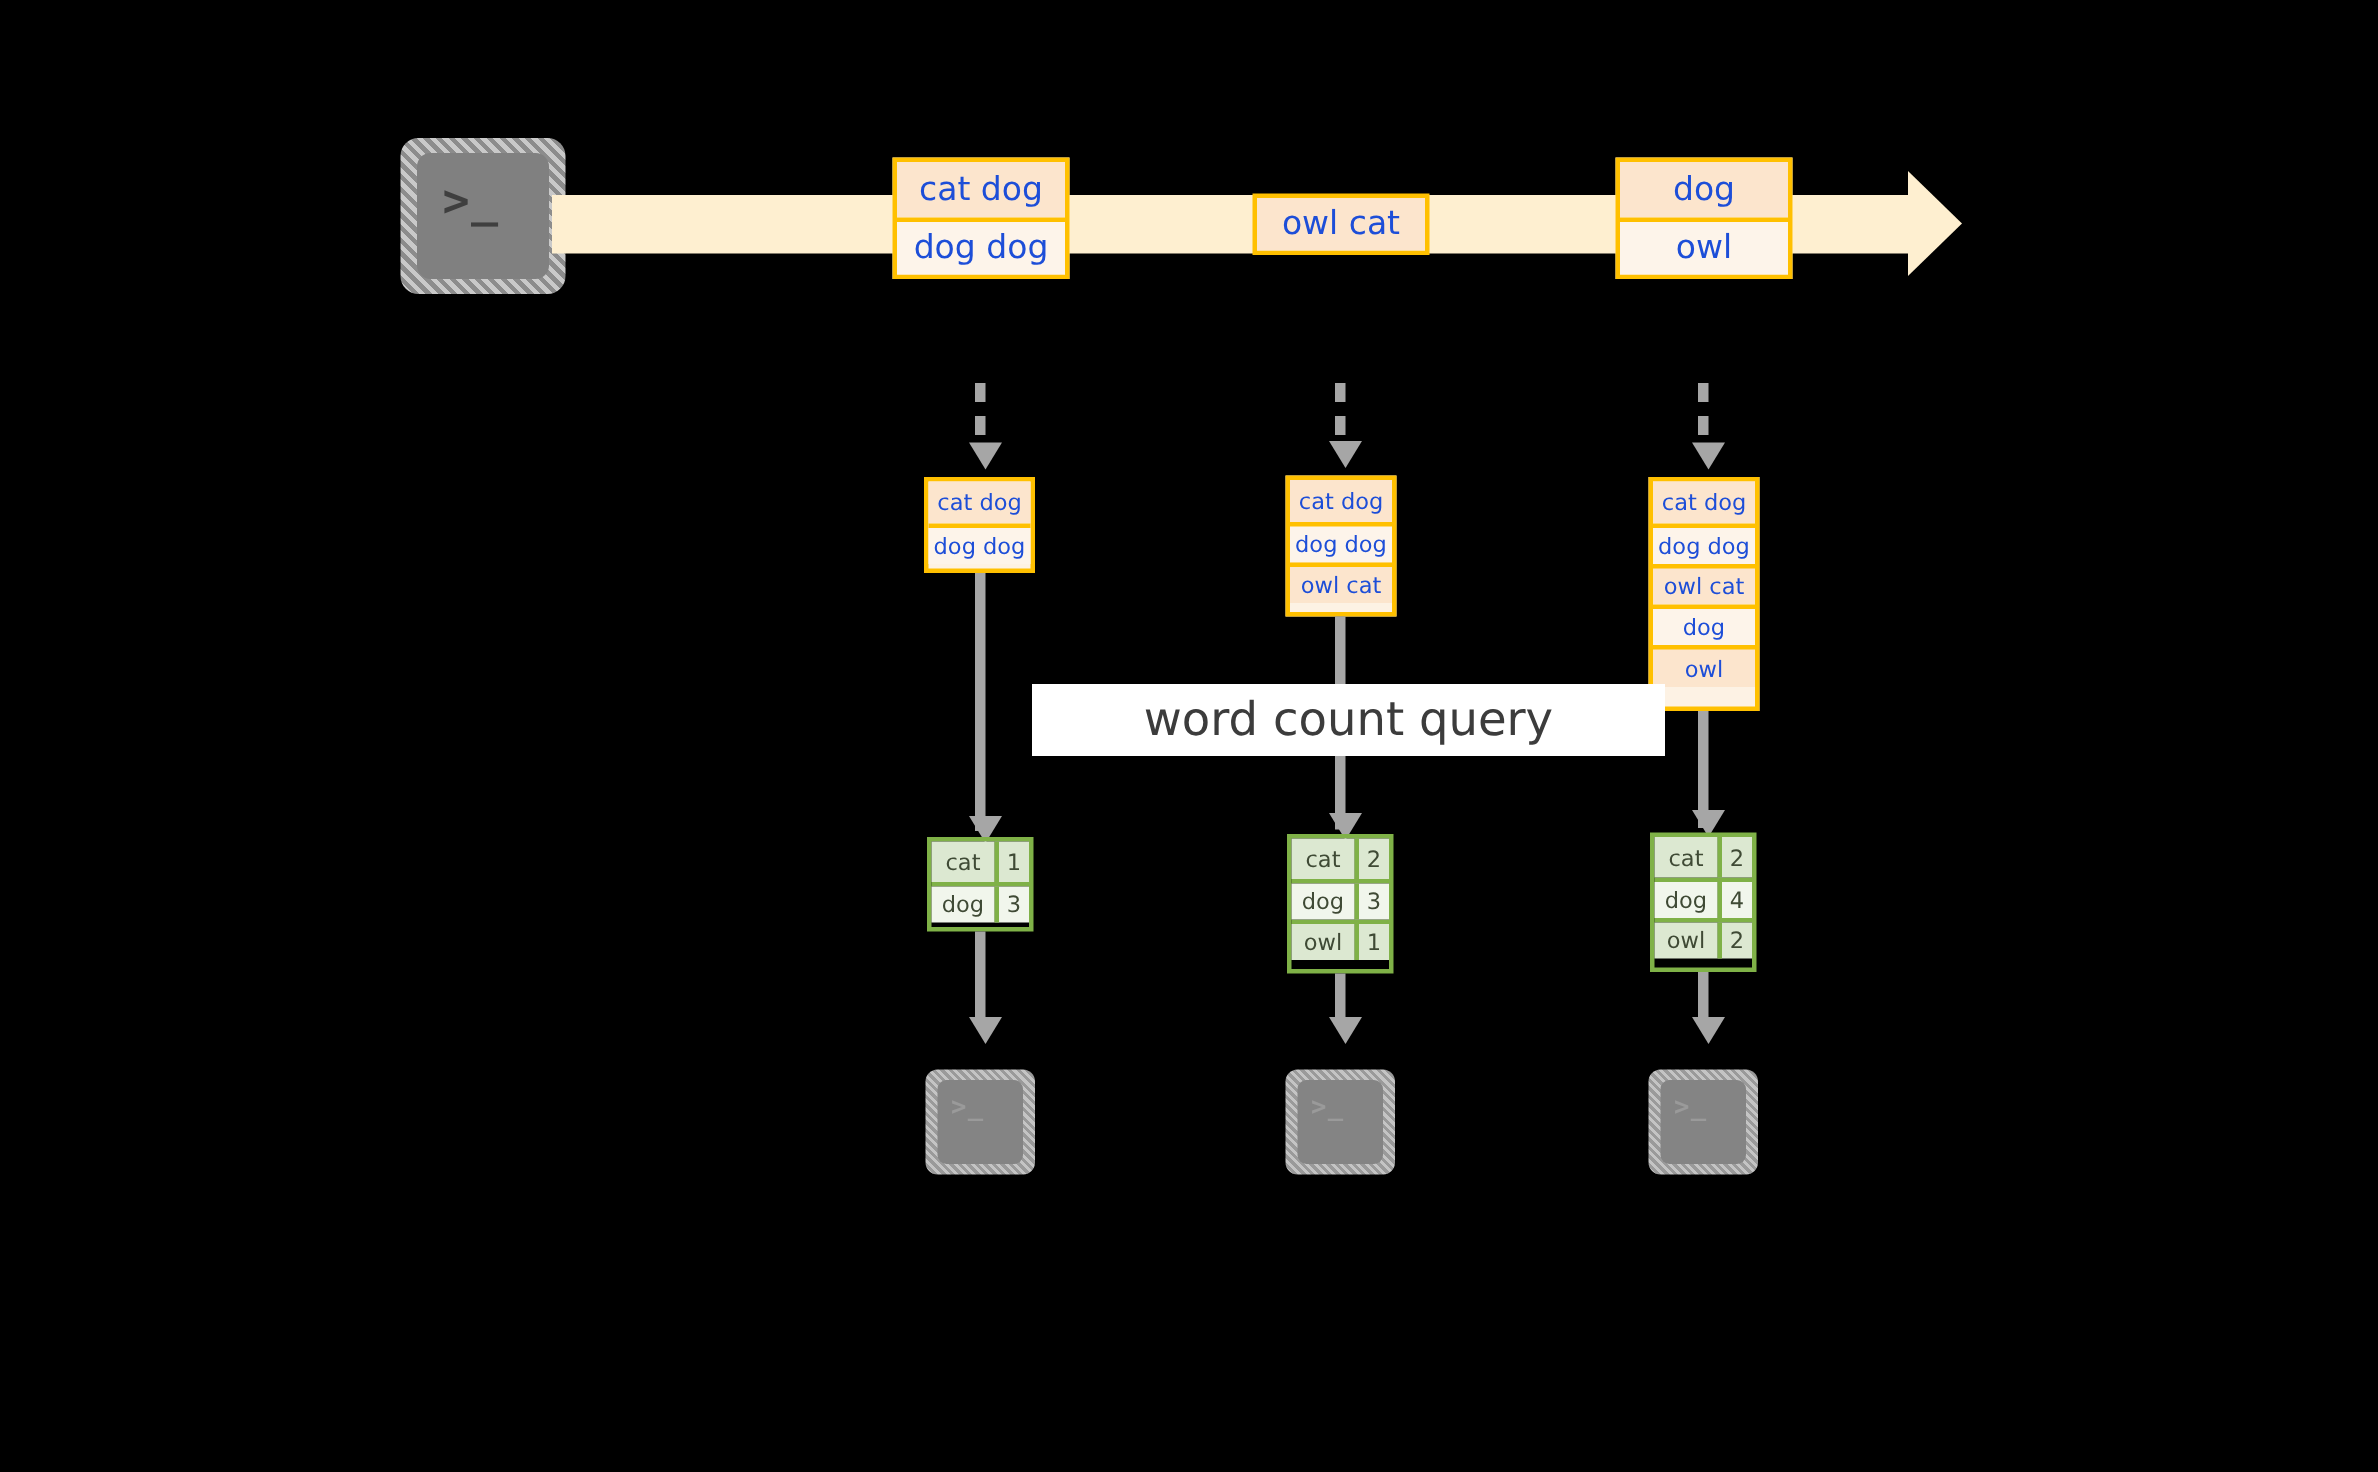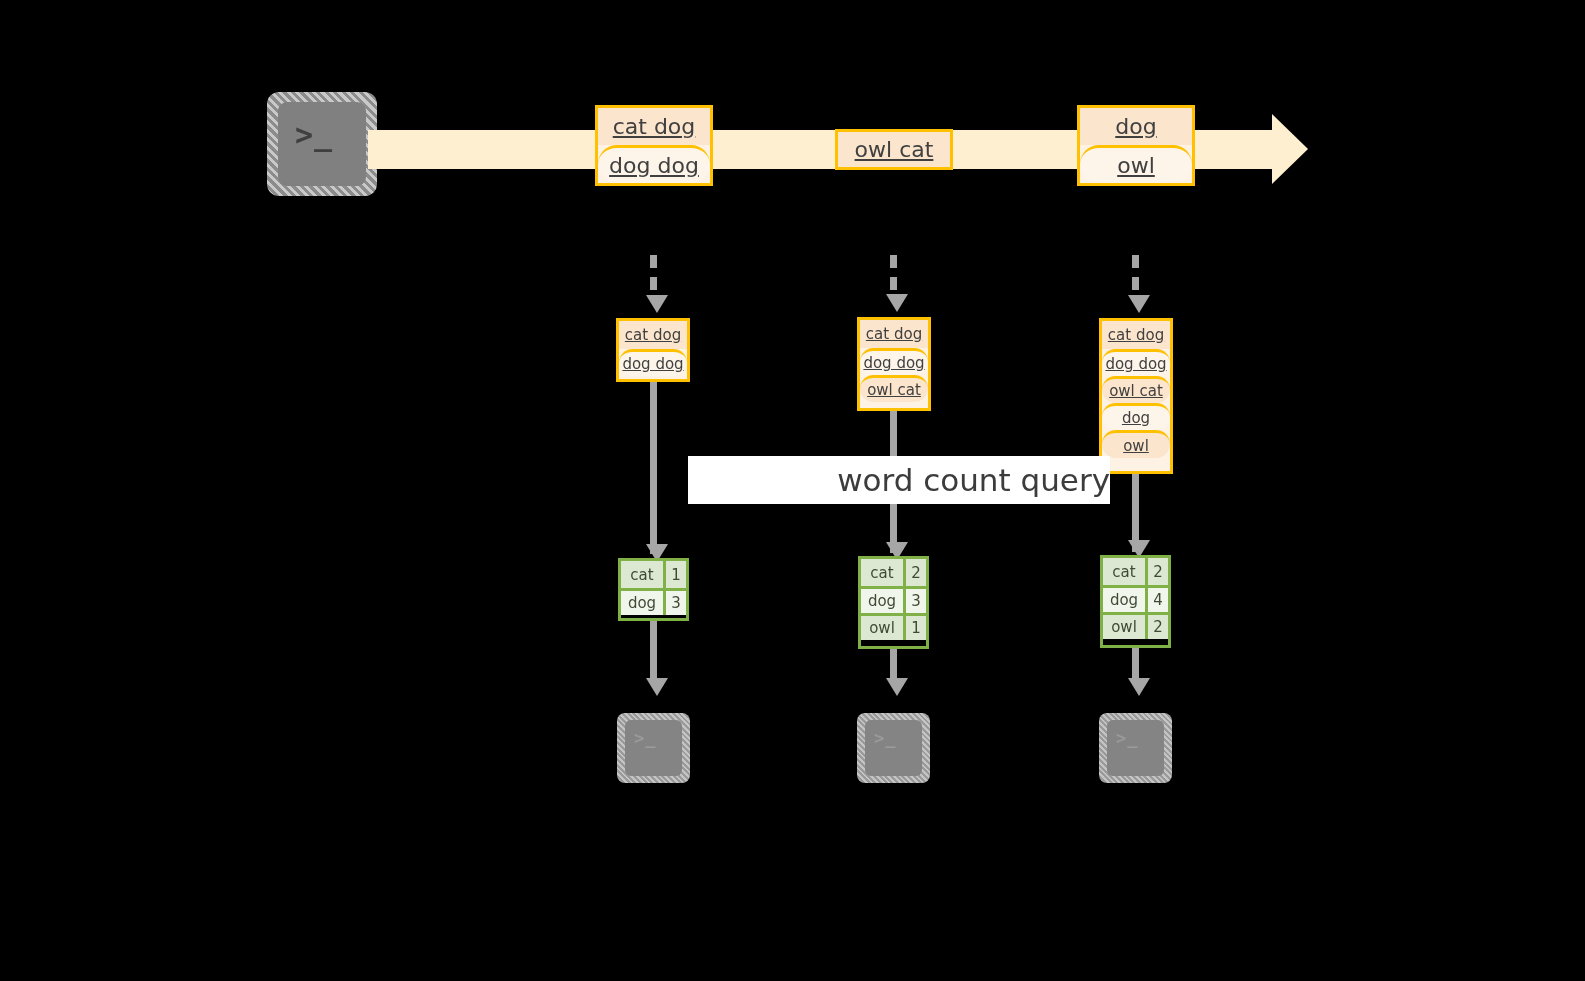--- a/index.html
+++ b/index.html
@@ -23,24 +23,24 @@
   .term.small .glyph{color:#9a9a9a;}
 
   
   .stream-band{position:absolute;background:#feefd0;}
   .stream-head{position:absolute;width:0;height:0;}
 
   
   .obox{position:absolute;box-sizing:border-box;border:3px solid #ffc000;
         background:#fdf2e4;}
   .orow{box-sizing:border-box;display:flex;align-items:center;
-        justify-content:center;color:#404040;white-space:nowrap;text-decoration:underline;}
+        justify-content:center;color:#1d4ed8;white-space:nowrap;}
   .orow.odd{background:#fce5cd;}
   .orow.even{background:#fdf4ea;}
-  .orow + .orow{border-top:3px solid #ffc000;border-radius:19px;}
+  .orow + .orow{border-top:3px solid #ffc000;}
 
   
   .gbox{position:absolute;box-sizing:border-box;border:3px solid #7fb147;}
   .grow{display:flex;box-sizing:border-box;justify-content:center;}
   .grow + .grow{border-top:3px solid #7fb147;}
   .gcell{box-sizing:border-box;display:flex;align-items:center;
          justify-content:center;color:#3f4a35;white-space:nowrap;}
   .gcell + .gcell{border-left:3px solid #7fb147;}
   .grow.odd .gcell{background:#dce8d1;}
   .grow.even .gcell{background:#f1f6ec;}
@@ -48,21 +48,21 @@
   
   .vline{position:absolute;background:#a6a6a6;width:7px;}
   .vdash{position:absolute;width:7px;
         background:repeating-linear-gradient(to bottom,#a6a6a6 0 13px,transparent 13px 22px);}
   .vhead{position:absolute;width:0;height:0;
         border-left:11px solid transparent;border-right:11px solid transparent;
         border-top:18px solid #a6a6a6;}
 
   
   .banner{position:absolute;background:#ffffff;display:flex;align-items:center;
-          justify-content:flex-end;color:#3c3c3c;}
+          justify-content:center;color:#3c3c3c;}
 </style>
 </head>
 <body>
 
 <div class="stage">
 
   <div class="term" style="left:267px;top:92px;width:110px;height:104px;">
     <div class="hatch"></div>
     <div class="face" style="left:11px;top:10px;right:11px;bottom:10px;"></div>
     <div class="glyph" style="left:28px;top:28px;font-size:30px;">&gt;_</div>

